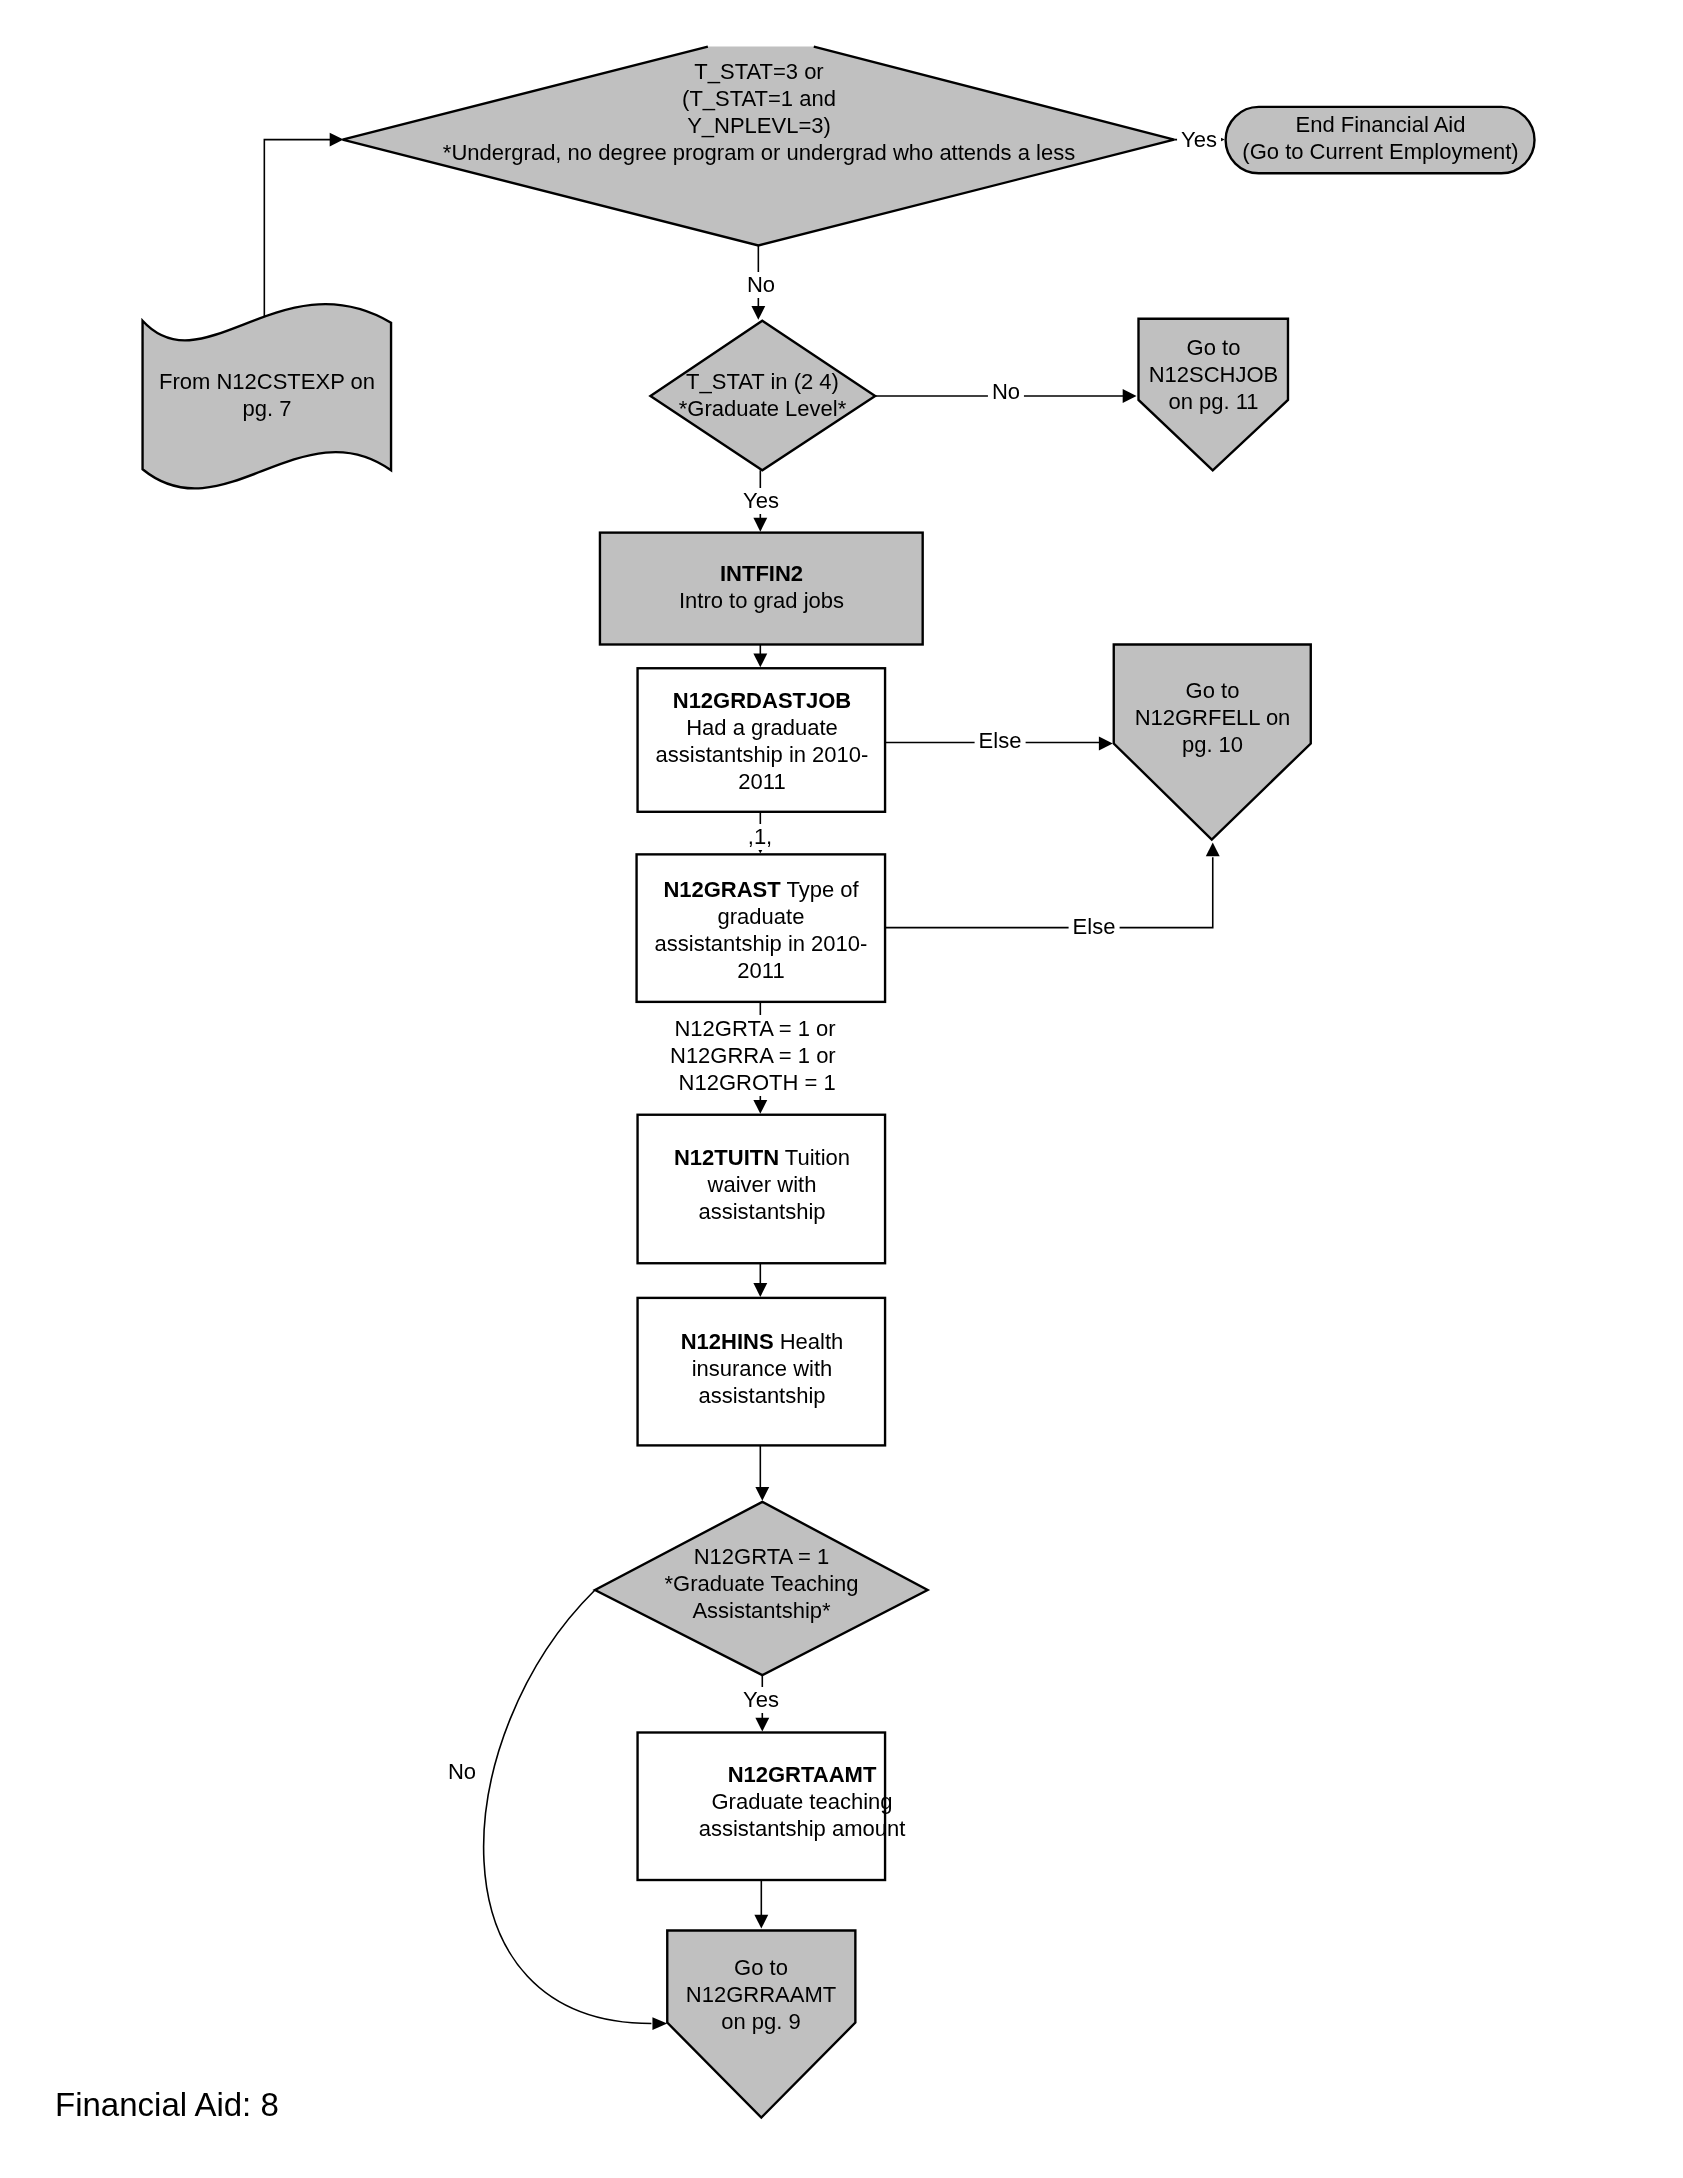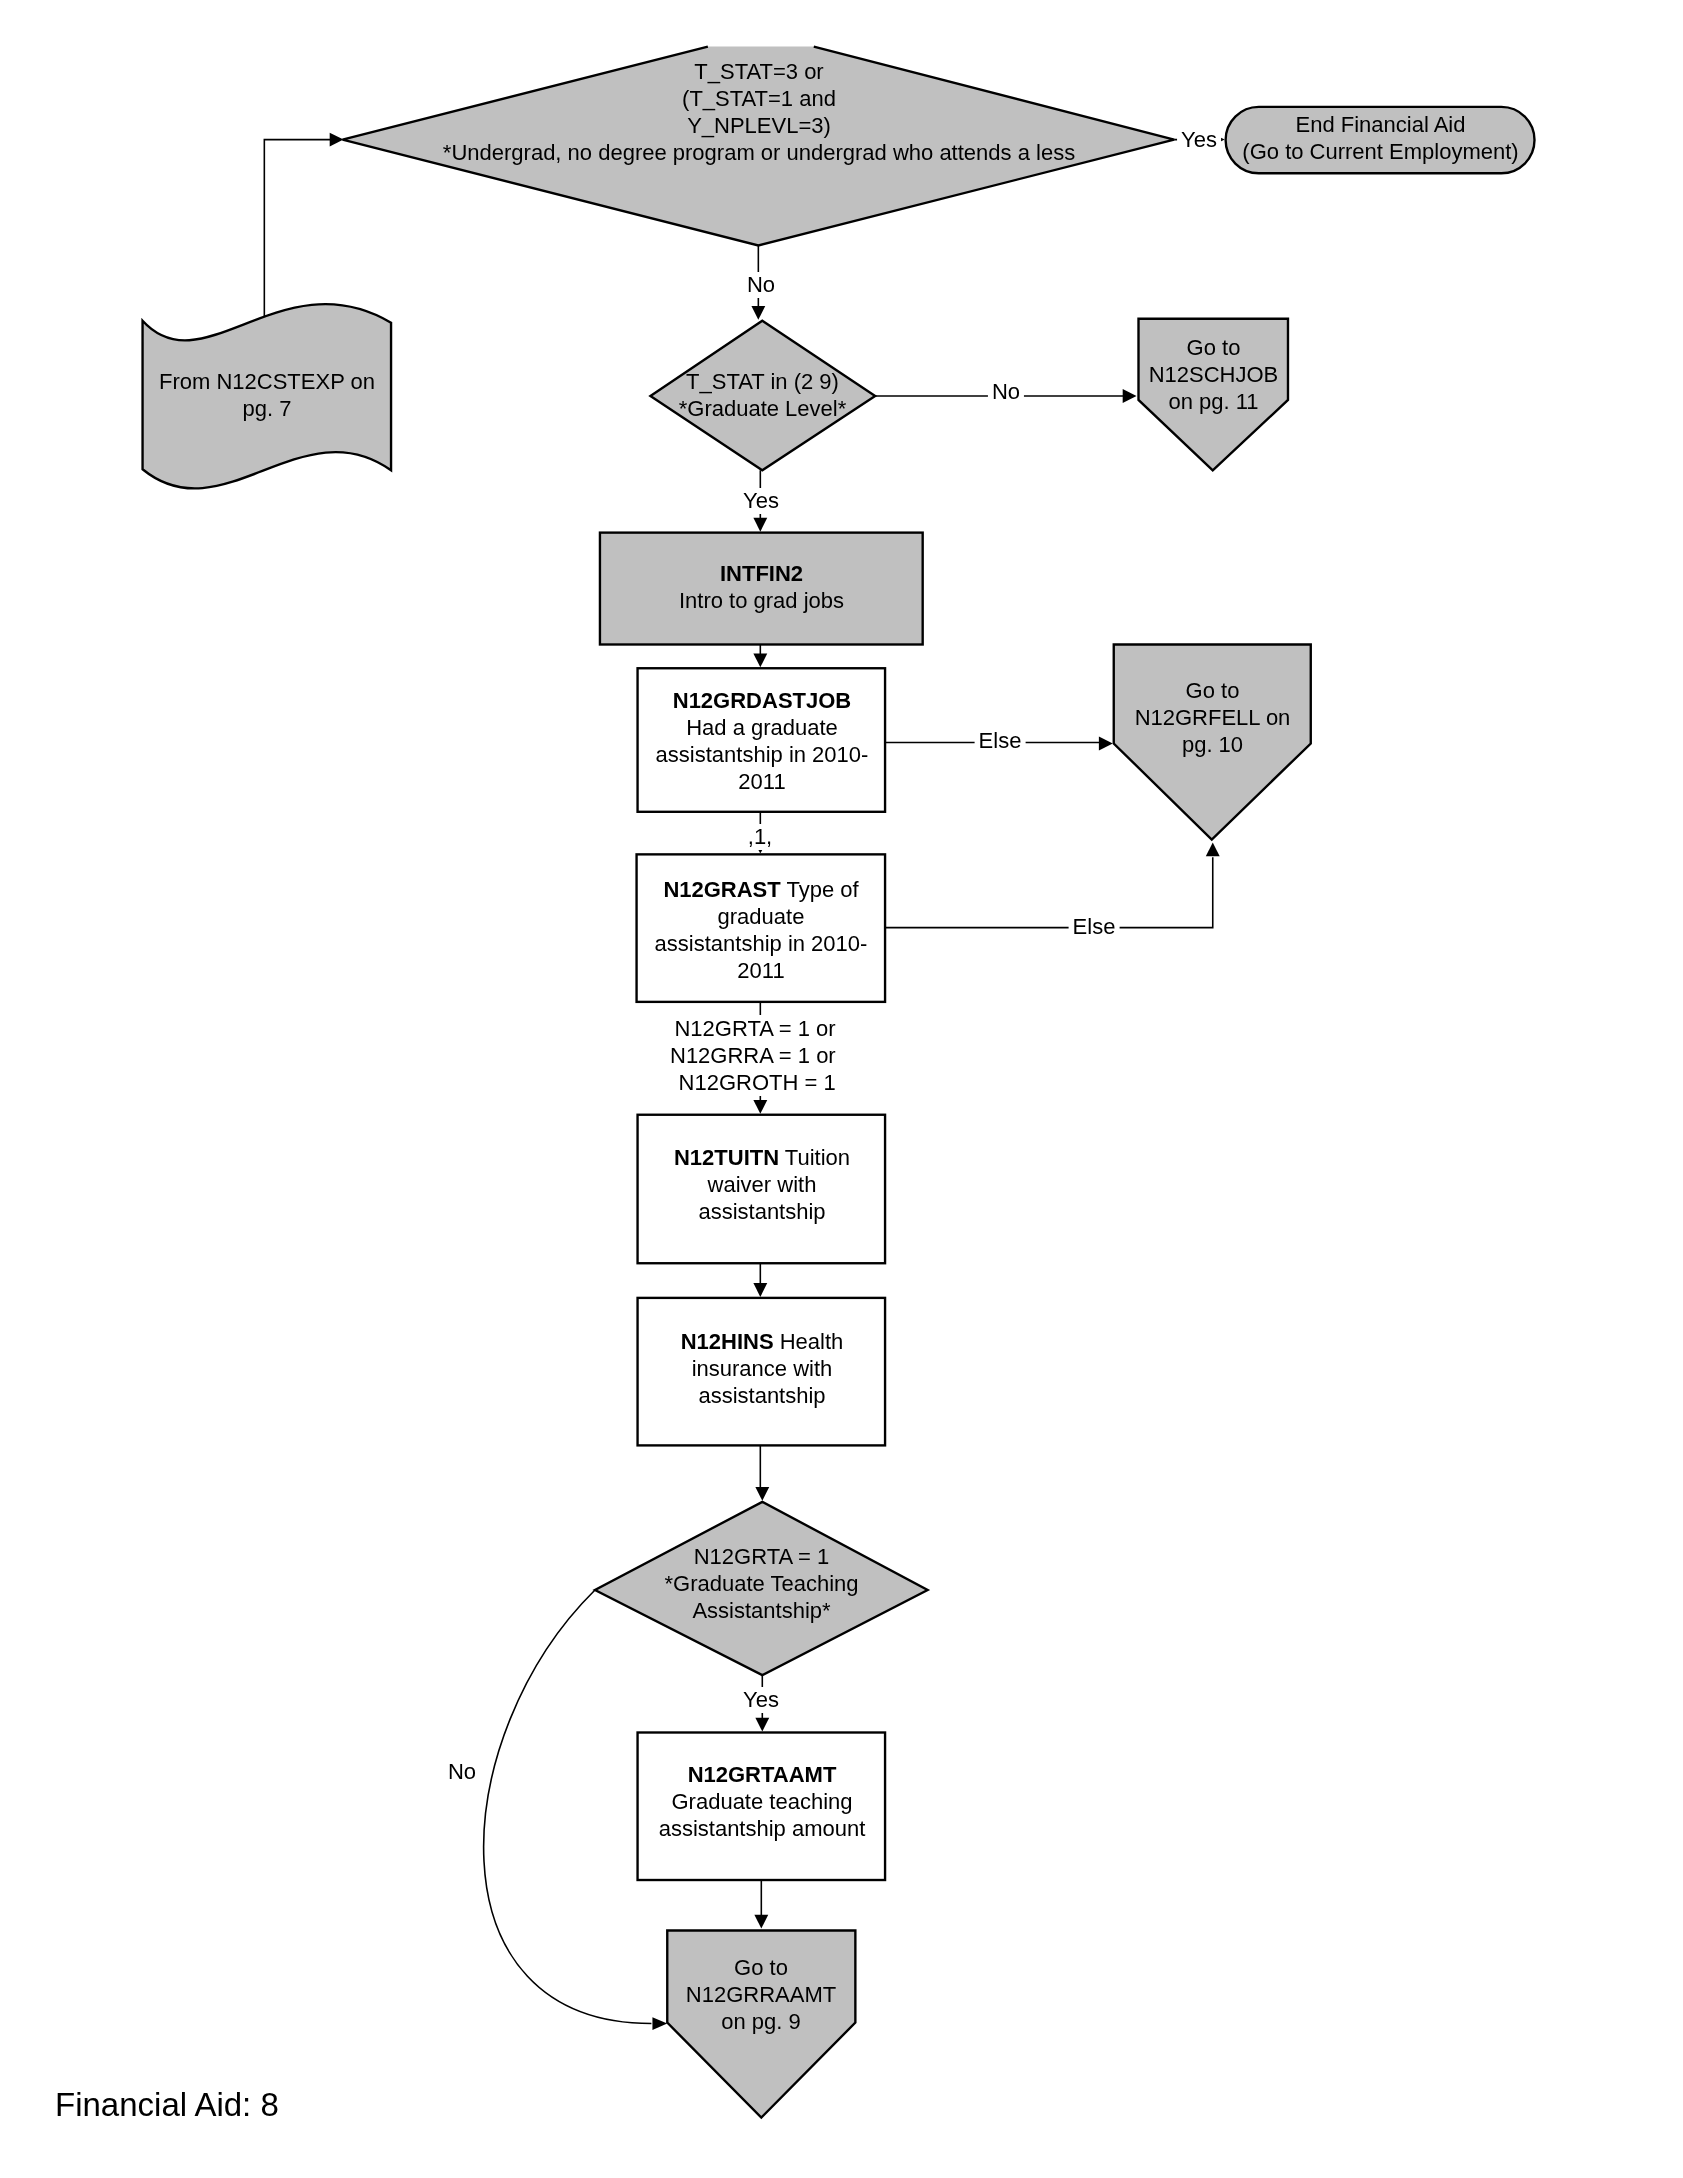--- a/index.html
+++ b/index.html
@@ -103,21 +103,21 @@
   <div class="ln">Y_NPLEVL=3)</div>
   <div class="ln">*Undergrad, no degree program or undergrad who attends a less</div>
 </div>
 
 <div class="node-text" style="left:1226px;top:111px;width:309px;">
   <div class="ln">End Financial Aid</div>
   <div class="ln">(Go to Current Employment)</div>
 </div>
 
 <div class="node-text" style="left:650px;top:368px;width:225px;">
-  <div class="ln">T_STAT in (2 9)</div>
+  <div class="ln">T_STAT in (2 4)</div>
   <div class="ln">*Graduate Level*</div>
 </div>
 
 <div class="node-text" style="left:1139px;top:334px;width:149px;">
   <div class="ln">Go to</div>
   <div class="ln">N12SCHJOB</div>
   <div class="ln">on pg. 11</div>
 </div>
 
 <div class="node-text" style="left:600px;top:560px;width:323px;">
@@ -156,21 +156,21 @@
   <div class="ln">insurance with</div>
   <div class="ln">assistantship</div>
 </div>
 
 <div class="node-text" style="left:595px;top:1543px;width:333px;">
   <div class="ln">N12GRTA = 1</div>
   <div class="ln">*Graduate Teaching</div>
   <div class="ln">Assistantship*</div>
 </div>
 
-<div class="node-text" style="left:638px;top:1761px;width:248px;">
+<div class="node-text" style="left:638px;top:1761px;width:248px;padding-left:40px;">
   <div class="ln"><b>N12GRTAAMT</b></div>
   <div class="ln">Graduate teaching</div>
   <div class="ln">assistantship amount</div>
 </div>
 
 <div class="node-text" style="left:667px;top:1954px;width:188px;">
   <div class="ln">Go to</div>
   <div class="ln">N12GRRAAMT</div>
   <div class="ln">on pg. 9</div>
 </div>

